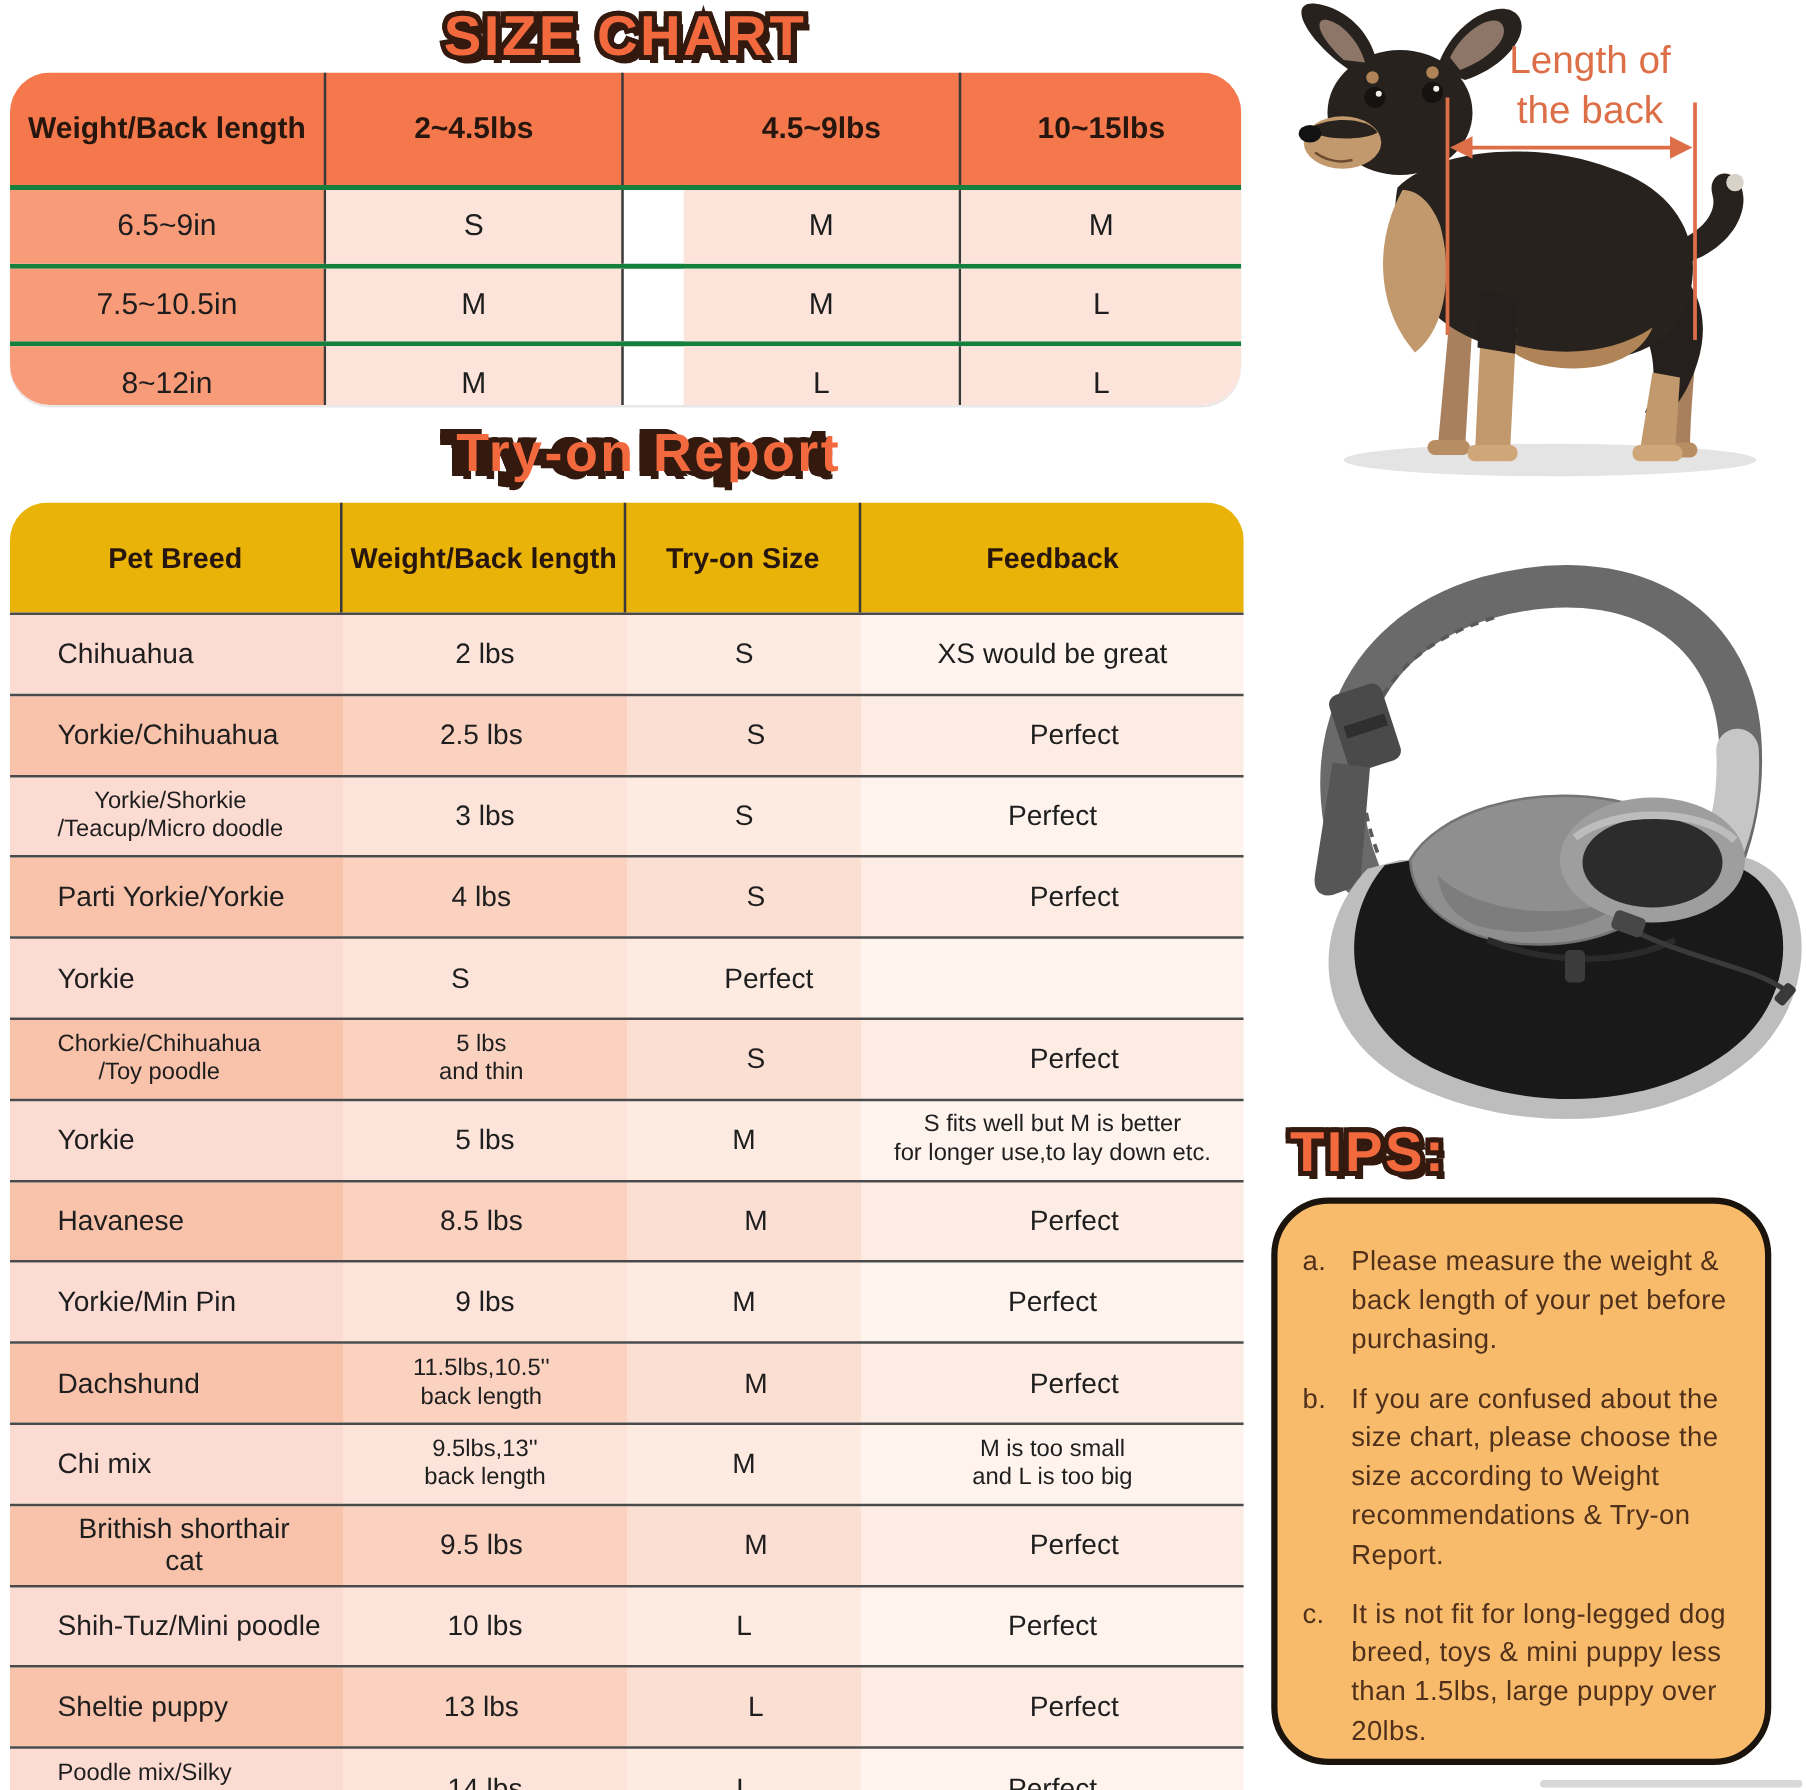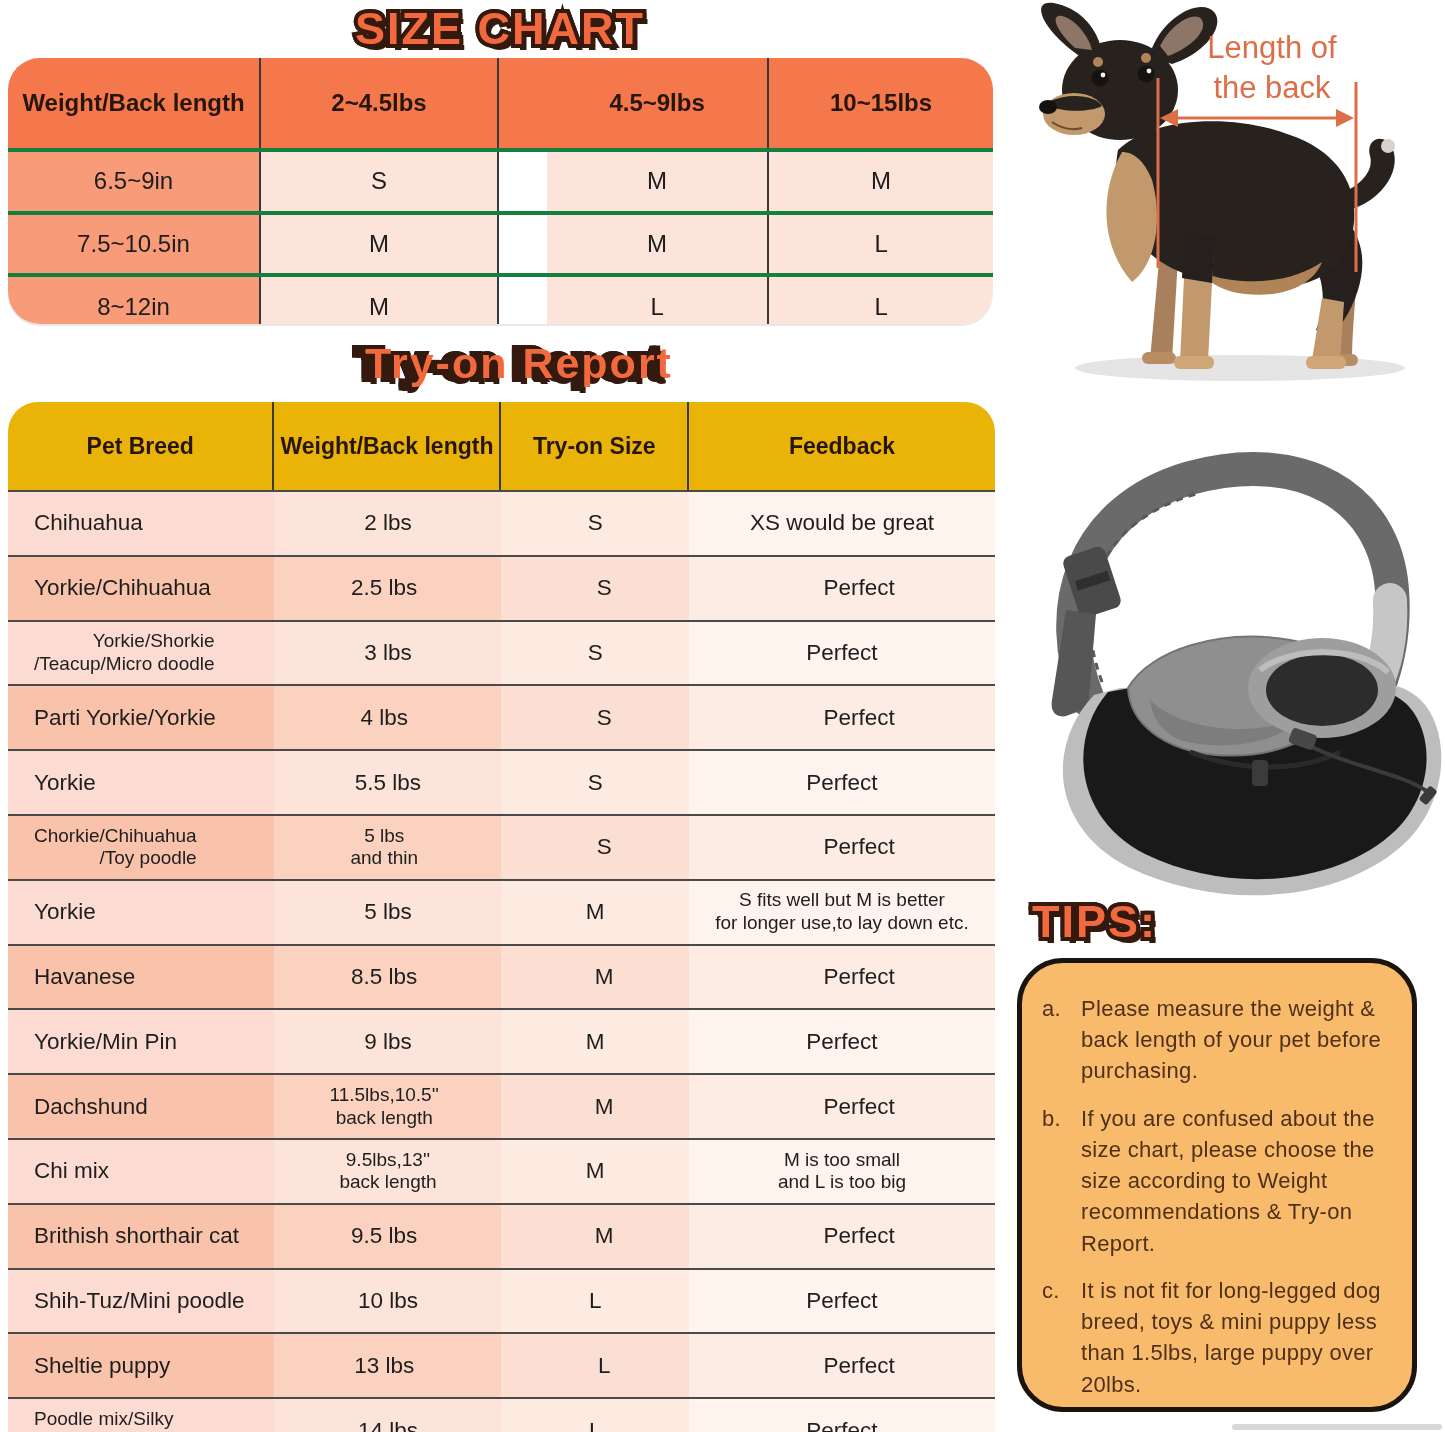--- a/index.html
+++ b/index.html
@@ -34,21 +34,21 @@
   .sc-row .c0{background:#f89b79;}
   
   .to{position:absolute;left:8px;top:402px;width:987px;height:1030px;
       border-radius:30px 30px 0 0;overflow:hidden;}
   .to-header{display:flex;height:88px;background:#eab308;}
   .to-header .hcell{font-size:23px;}
   .to .c0{width:27%;} .to .c1{width:23%;} .to .c2{width:19%;} .to .c3{width:31%;}
   .to-header .c0,.to-header .c1,.to-header .c2{border-right:2px solid #3a3a3a;}
   .to-row{display:flex;height:62.8px;border-top:2px solid #4a4a4a;}
   .to-row .tcell{font-size:22.5px;color:#1e1e1e;}
-  .to-row .c0{justify-content:flex-start;text-align:right;padding-left:26px;}
+  .to-row .c0{justify-content:flex-start;text-align:center;padding-left:38px;}
   .to-row .tcell.multiline{font-size:19px;line-height:1.2;}
   .to-row.light{background:linear-gradient(90deg,#fcdcd2 0%,#fcdcd2 27%,#fce4da 27%,#fce4da 50%,
      #fdebe2 50%,#fdebe2 69%,#fef3ed 69%,#fef3ed 100%);}
   .to-row.dark{background:linear-gradient(90deg,#f9c2ab 0%,#f9c2ab 27%,#fbd2c0 27%,#fbd2c0 50%,
      #fcdfd3 50%,#fcdfd3 69%,#fdece4 69%,#fdece4 100%);gap:36px;}
   
   .dog-svg{position:absolute;left:1000px;top:0;}
   .bag-svg{position:absolute;left:1000px;top:400px;}
   .tips-box{
     position:absolute;left:1017px;top:958px;width:400px;height:454px;box-sizing:border-box;
@@ -133,21 +133,20 @@
           <div class="tcell c3">Perfect</div>
         </div>
         <div class="to-row dark">
           <div class="tcell c0">Parti Yorkie/Yorkie</div>
           <div class="tcell c1">4 lbs</div>
           <div class="tcell c2">S</div>
           <div class="tcell c3">Perfect</div>
         </div>
         <div class="to-row light">
           <div class="tcell c0">Yorkie</div>
-          <div class="tcell c1">5.5 lbs</div>
           <div class="tcell c2">S</div>
           <div class="tcell c3">Perfect</div>
         </div>
         <div class="to-row dark">
           <div class="tcell c0 multiline">Chorkie/Chihuahua
 /Toy poodle</div>
           <div class="tcell c1 multiline">5 lbs
 and thin</div>
           <div class="tcell c2">S</div>
           <div class="tcell c3">Perfect</div>

